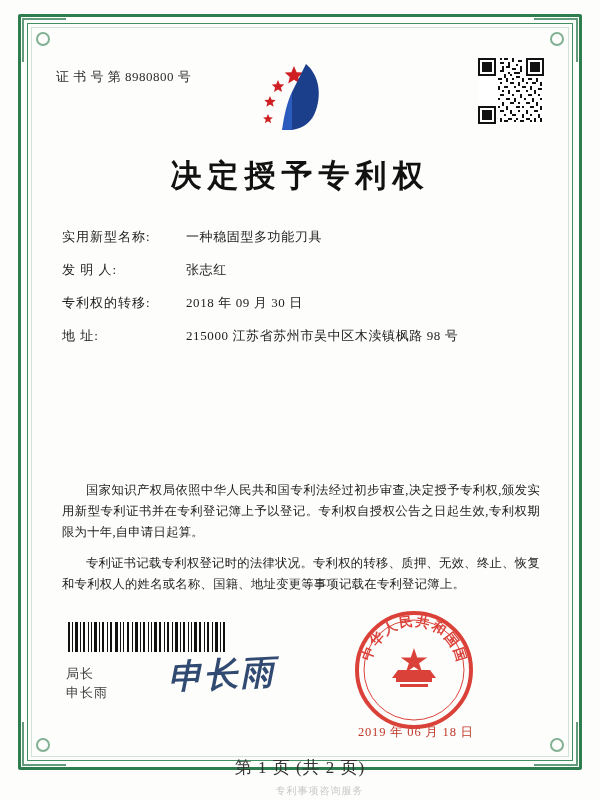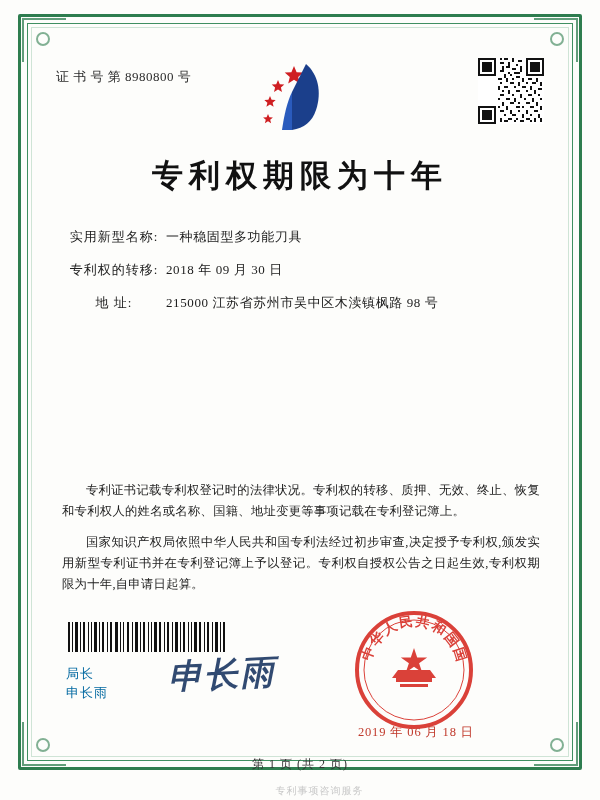--- a/index.html
+++ b/index.html
@@ -128,25 +128,25 @@
     position: relative;
     height: 33px;
     font-size: 13px;
     color: #1c1c1c;
     white-space: nowrap;
   }
   .label {
     display: inline-block;
     width: 104px;
     letter-spacing: 1px;
-    text-align: center;
   }
   .value {
     display: inline-block;
     letter-spacing: .6px;
+    margin-left: 20px;
   }
   .row .value.mono { letter-spacing: 1.1px; }
 
   .row.split .right-label {
     position: absolute;
     left: 285px;
     top: 0;
     letter-spacing: 1px;
   }
   .row.split .right-value {
@@ -182,21 +182,21 @@
     height: 30px;
   }
 
   
   .sign-label {
     position: absolute;
     left: 66px;
     top: 664px;
     font-size: 13px;
     line-height: 19px;
-    color: #0369a1;
+    color: #404040;
     letter-spacing: 1px;
   }
   .sign-script {
     position: absolute;
     left: 168px;
     top: 652px;
     font-size: 34px;
     color: #15325f;
     font-family: "DejaVu Serif", serif;
     font-style: italic;
@@ -223,21 +223,21 @@
     letter-spacing: .8px;
   }
 
   
   .page-no {
     position: absolute;
     left: 0;
     right: 0;
     top: 756px;
     text-align: center;
-    font-size: 12px;
+    font-size: 17px;
     color: #333;
     letter-spacing: 1px;
   }
   .bottom-faint {
     position: absolute;
     left: 0;
     right: 0;
     top: 784px;
     text-align: center;
     font-size: 10px;
@@ -365,37 +365,40 @@
           <rect x="28" y="30" width="1" height="2"></rect>
           <rect x="13" y="31" width="2" height="1"></rect>
         <rect x="18" y="31" width="1" height="1"></rect>
           <rect x="21" y="31" width="2" height="1"></rect>
           <rect x="26" y="31" width="1" height="1"></rect>
         <rect x="31" y="30" width="1" height="2"></rect>
       </g>
     </svg>
   </div>
 
-  <div class="title">专利权期限为十年</div>
+  <div class="title">决定授予专利权</div>
 
   <div class="fields">
     <div class="row">
       <span class="label">实用新型名称:</span><span class="value">一种稳固型多功能刀具</span>
+    </div>
+    <div class="row">
+      <span class="label">发 明 人:</span><span class="value">张志红</span>
     </div>
     <div class="row">
       <span class="label">专利权的转移:</span><span class="value">2018 年 09 月 30 日</span>
     </div>
     <div class="row">
       <span class="label">地       址:</span><span class="value">215000 江苏省苏州市吴中区木渎镇枫路 98 号</span>
     </div>
   </div>
 
   <div class="paras">
+    <p>国家知识产权局依照中华人民共和国专利法经过初步审查,决定授予专利权,颁发实用新型专利证书并在专利登记簿上予以登记。专利权自授权公告之日起生效,专利权期限为十年,自申请日起算。</p>
     <p>专利证书记载专利权登记时的法律状况。专利权的转移、质押、无效、终止、恢复和专利权人的姓名或名称、国籍、地址变更等事项记载在专利登记簿上。</p>
-    <p>国家知识产权局依照中华人民共和国专利法经过初步审查,决定授予专利权,颁发实用新型专利证书并在专利登记簿上予以登记。专利权自授权公告之日起生效,专利权期限为十年,自申请日起算。</p>
   </div>
 
   <div class="barcode">
     <svg width="162" height="30" viewBox="0 0 162 30" xmlns="http://www.w3.org/2000/svg" shape-rendering="crispEdges">
       <rect width="162" height="30" fill="#fdfdfb"></rect>
       <g fill="#111">
         <rect x="2" y="0" width="2" height="30"></rect>
           <rect x="6" y="0" width="1" height="30"></rect>
         <rect x="9" y="0" width="3" height="30"></rect>
           <rect x="14" y="0" width="1" height="30"></rect>

